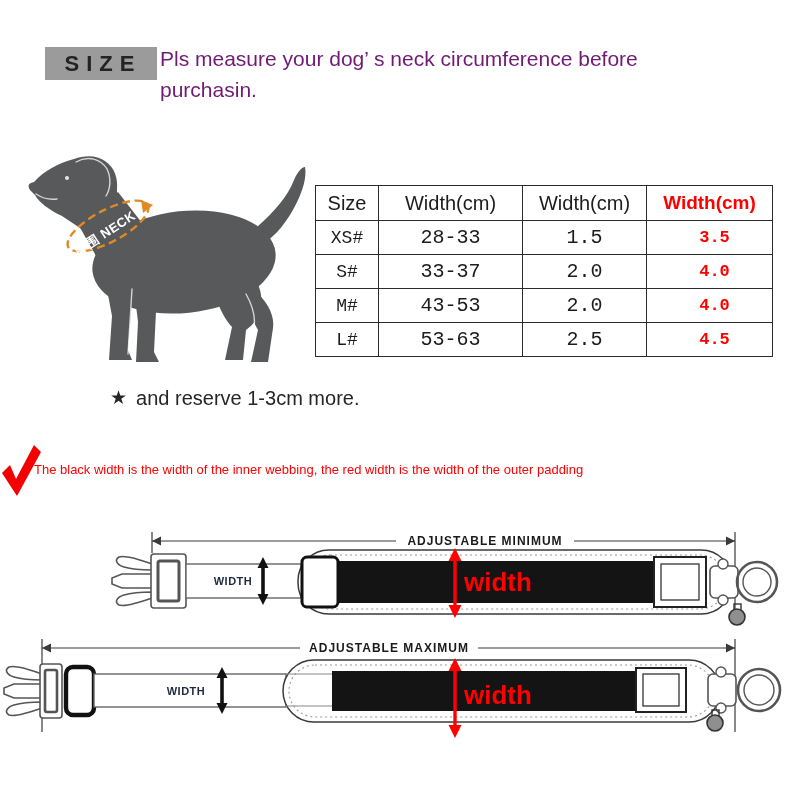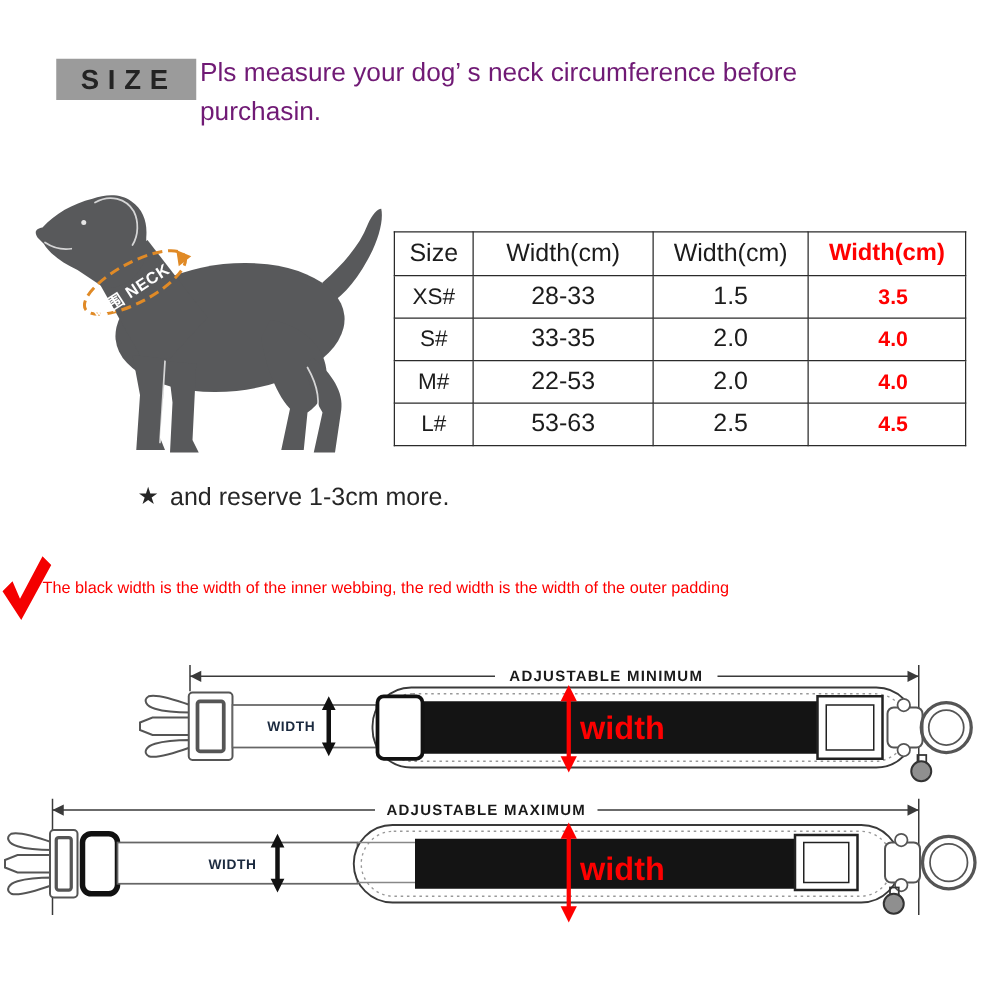--- a/index.html
+++ b/index.html
@@ -22,21 +22,21 @@
   
   table.size-table{
     left:315px;top:185px;position:absolute;border-collapse:collapse;
     table-layout:fixed;width:457px;
   }
   .size-table th,.size-table td{
     border:1px solid #2b2b2b;text-align:center;vertical-align:middle;
     padding:0;color:#1c1c1c;font-weight:normal;
   }
   .size-table th{height:34px;font-size:20px;}
-  .size-table td{height:33px;font-size:20px;}
+  .size-table td{height:33px;font-size:20px;font-family:Liberation Mono, monospace;}
   .size-table .c0{width:63px;}
   .size-table .c1{width:144px;}
   .size-table .c2{width:124px;}
   .size-table .c3{width:126px;}
   .size-table th.red{color:#ff0000;font-weight:bold;font-size:19px;}
   .size-table td.red{color:#ff0000;font-weight:bold;font-size:17px;padding-left:10px;}
   .size-table td.sz{font-size:18px;}
 
   
   .star-note{
@@ -119,27 +119,27 @@
   </thead>
   <tbody>
     <tr>
       <td class="sz">XS#</td>
       <td>28-33</td>
       <td>1.5</td>
       <td class="red">3.5</td>
     </tr>
     <tr>
       <td class="sz">S#</td>
-      <td>33-35</td>
+      <td>33-37</td>
       <td>2.0</td>
       <td class="red">4.0</td>
     </tr>
     <tr>
       <td class="sz">M#</td>
-      <td>22-53</td>
+      <td>43-53</td>
       <td>2.0</td>
       <td class="red">4.0</td>
     </tr>
     <tr>
       <td class="sz">L#</td>
       <td>53-63</td>
       <td>2.5</td>
       <td class="red">4.5</td>
     </tr>
   </tbody>

